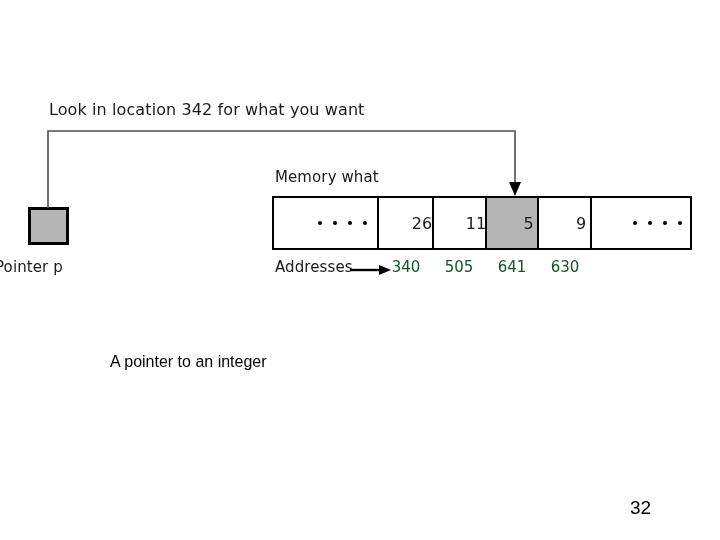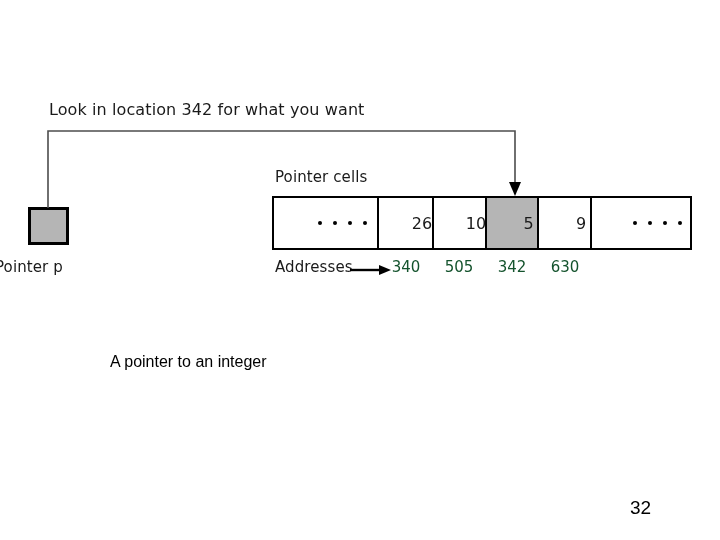--- a/index.html
+++ b/index.html
@@ -158,21 +158,21 @@
     color: #000000;
   }
 </style>
 </head>
 <body>
 
 <div id="figure">
 
   <div class="fig-text" id="instruction-text">Look in location 342 for what you want</div>
 
-  <div class="fig-text" id="memory-cells-label">Pointer cells</div>
+  <div class="fig-text" id="memory-cells-label">Memory what</div>
 
   <div id="pointer-box"></div>
 
   <div class="fig-text" id="pointer-label">Pointer p</div>
 
   <svg id="connector-svg" viewBox="0 0 720 300" width="720" height="300">
 
     <polyline points="48,208 48,131 515,131 515,188" fill="none" stroke="#4d4d4d" stroke-width="1.6"></polyline>
     <polygon points="515,196 509,182 521,182" fill="#000000"></polygon>
   </svg>
@@ -180,21 +180,21 @@
   <div id="memory-row">
     <div class="mem-cell" style="width:105px">
       <span class="dots">
           <i></i>
           <i></i>
           <i></i>
           <i></i>
         </span>
     </div>
     <div class="mem-cell" style="width:55px">26</div>
-    <div class="mem-cell" style="width:53px">10</div>
+    <div class="mem-cell" style="width:53px">11</div>
     <div class="mem-cell highlight" style="width:52px">5</div>
     <div class="mem-cell" style="width:53px">9</div>
     <div class="mem-cell" style="width:98px">
       <span class="dots">
           <i></i>
           <i></i>
           <i></i>
           <i></i>
         </span>
     </div>
@@ -202,20 +202,20 @@
 
   <div class="fig-text" id="addresses-label">Addresses</div>
 
   <svg id="addresses-arrow" width="42" height="12" viewBox="0 0 42 12">
     <line x1="0" y1="6" x2="31" y2="6" stroke="#000000" stroke-width="2.4"></line>
     <polygon points="41,6 29,1 29,11" fill="#000000"></polygon>
   </svg>
 
   <div class="addr" style="left:406px">340</div>
   <div class="addr" style="left:459px">505</div>
-  <div class="addr" style="left:512px">342</div>
+  <div class="addr" style="left:512px">641</div>
   <div class="addr" style="left:565px">630</div>
 
 </div>
 
 <div id="caption">A pointer to an integer</div>
 
 <div id="page-number">32</div>
 
 </body></html>

